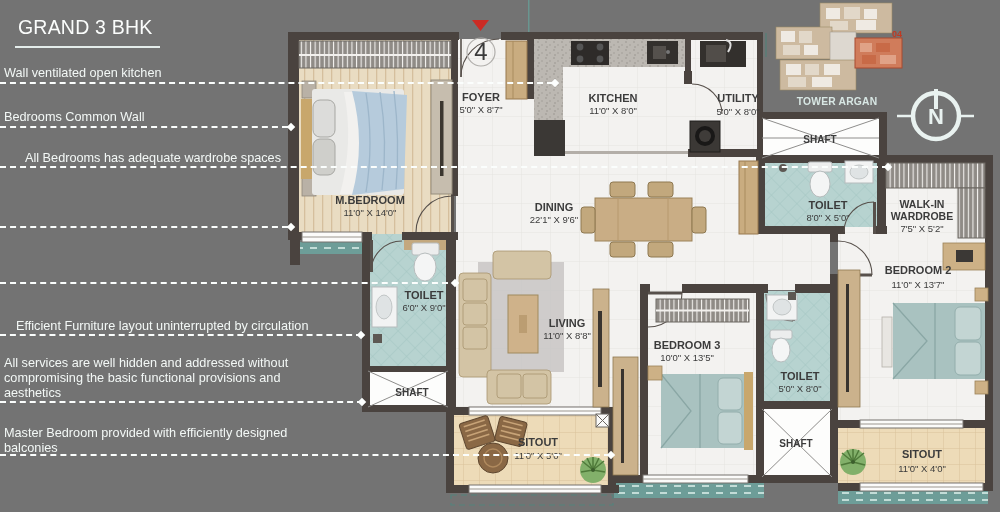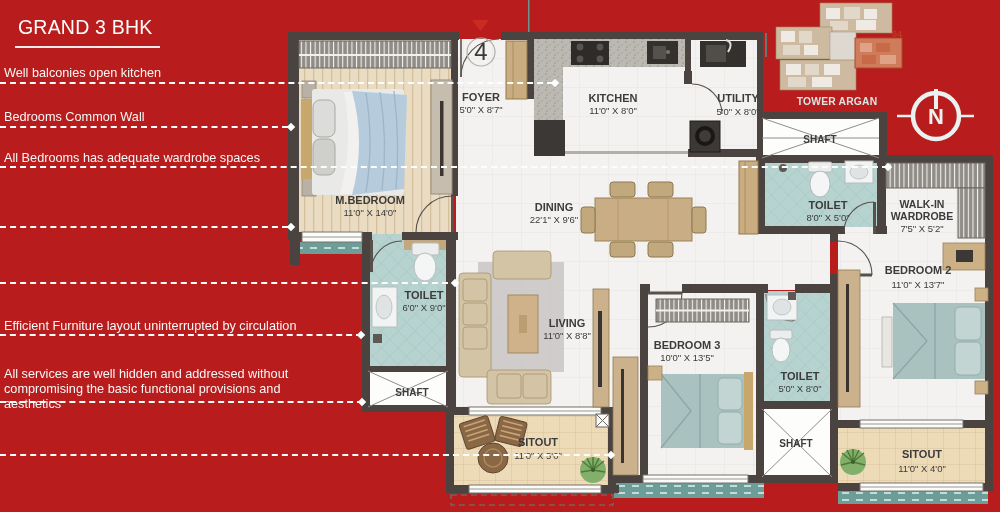--- a/index.html
+++ b/index.html
@@ -1,55 +1,56 @@
 <!DOCTYPE html>
 <html><head>
 <meta charset="utf-8">
 <style>
 html,body{margin:0;padding:0;}
-#stage{position:relative;width:1000px;height:512px;background:#b91c1c;overflow:hidden;
+#stage{position:relative;width:1000px;height:512px;background:#737373;overflow:hidden;
   font-family:"Liberation Sans", sans-serif;}
 .feat{position:absolute;left:4px;z-index:6;color:#f3f8f6;font-size:12.7px;line-height:15px;white-space:pre-line;}
 .dash{position:absolute;height:0;border-top:2px dashed #fbfefd;z-index:6;}
 #plansvg{position:absolute;left:0;top:0;}
 </style>
 </head>
 <body>
 <div id="stage">
 
 <div style="position:absolute;left:18px;top:16px;color:#fbfdfc;font-size:19.5px;letter-spacing:0.2px;">GRAND 3 BHK</div>
 
 <div style="position:absolute;left:15px;top:46px;width:145px;height:2px;background:#e4edeb;"></div>
 
-<div class="feat" style="top:66px;">Well balconies open kitchen</div>
+<div class="feat" style="top:66px;">Wall ventilated open kitchen</div>
 
 <div class="dash" style="left:0px;top:82px;width:553px;"></div>
 
 <div class="feat" style="top:110px;">Bedrooms Common Wall</div>
 
 <div class="dash" style="left:0px;top:126px;width:288px;"></div>
 
-<div class="feat" style="top:151px;">All Bedrooms has adequate wardrobe spaces</div>
+<div class="feat" style="top:151px;margin-left:21px;">All Bedrooms has adequate wardrobe spaces</div>
 
 <div class="dash" style="left:0px;top:166px;width:888px;"></div>
 
 
 <div class="dash" style="left:0px;top:226px;width:288px;"></div>
 
 
 <div class="dash" style="left:0px;top:282px;width:448px;"></div>
 
-<div class="feat" style="top:319px;">Efficient Furniture layout uninterrupted by circulation</div>
+<div class="feat" style="top:319px;margin-left:12px;">Efficient Furniture layout uninterrupted by circulation</div>
 
 <div class="dash" style="left:0px;top:334px;width:362px;"></div>
 
-<div class="feat" style="top:356px;margin-top:11px;">All services are well hidden and addressed without<br>compromising the basic functional provisions and<br>aesthetics</div>
+<div class="feat" style="top:356px;">All services are well hidden and addressed without<br>compromising the basic functional provisions and<br>aesthetics</div>
 
 <div class="dash" style="left:0px;top:401px;width:363px;"></div>
 
+<div class="feat" style="top:426px;">Master Bedroom provided with efficiently designed<br>balconies</div>
 
 <div class="dash" style="left:0px;top:454px;width:610px;"></div>
 
 <div style="position:absolute;left:552px;top:80px;width:6px;height:6px;background:#fdfffe;transform:rotate(45deg);z-index:7;"></div>
 
 <div style="position:absolute;left:288px;top:124px;width:6px;height:6px;background:#fdfffe;transform:rotate(45deg);z-index:7;"></div>
 
 <div style="position:absolute;left:885px;top:164px;width:6px;height:6px;background:#fdfffe;transform:rotate(45deg);z-index:7;"></div>
 
 <div style="position:absolute;left:288px;top:224px;width:6px;height:6px;background:#fdfffe;transform:rotate(45deg);z-index:7;"></div>

